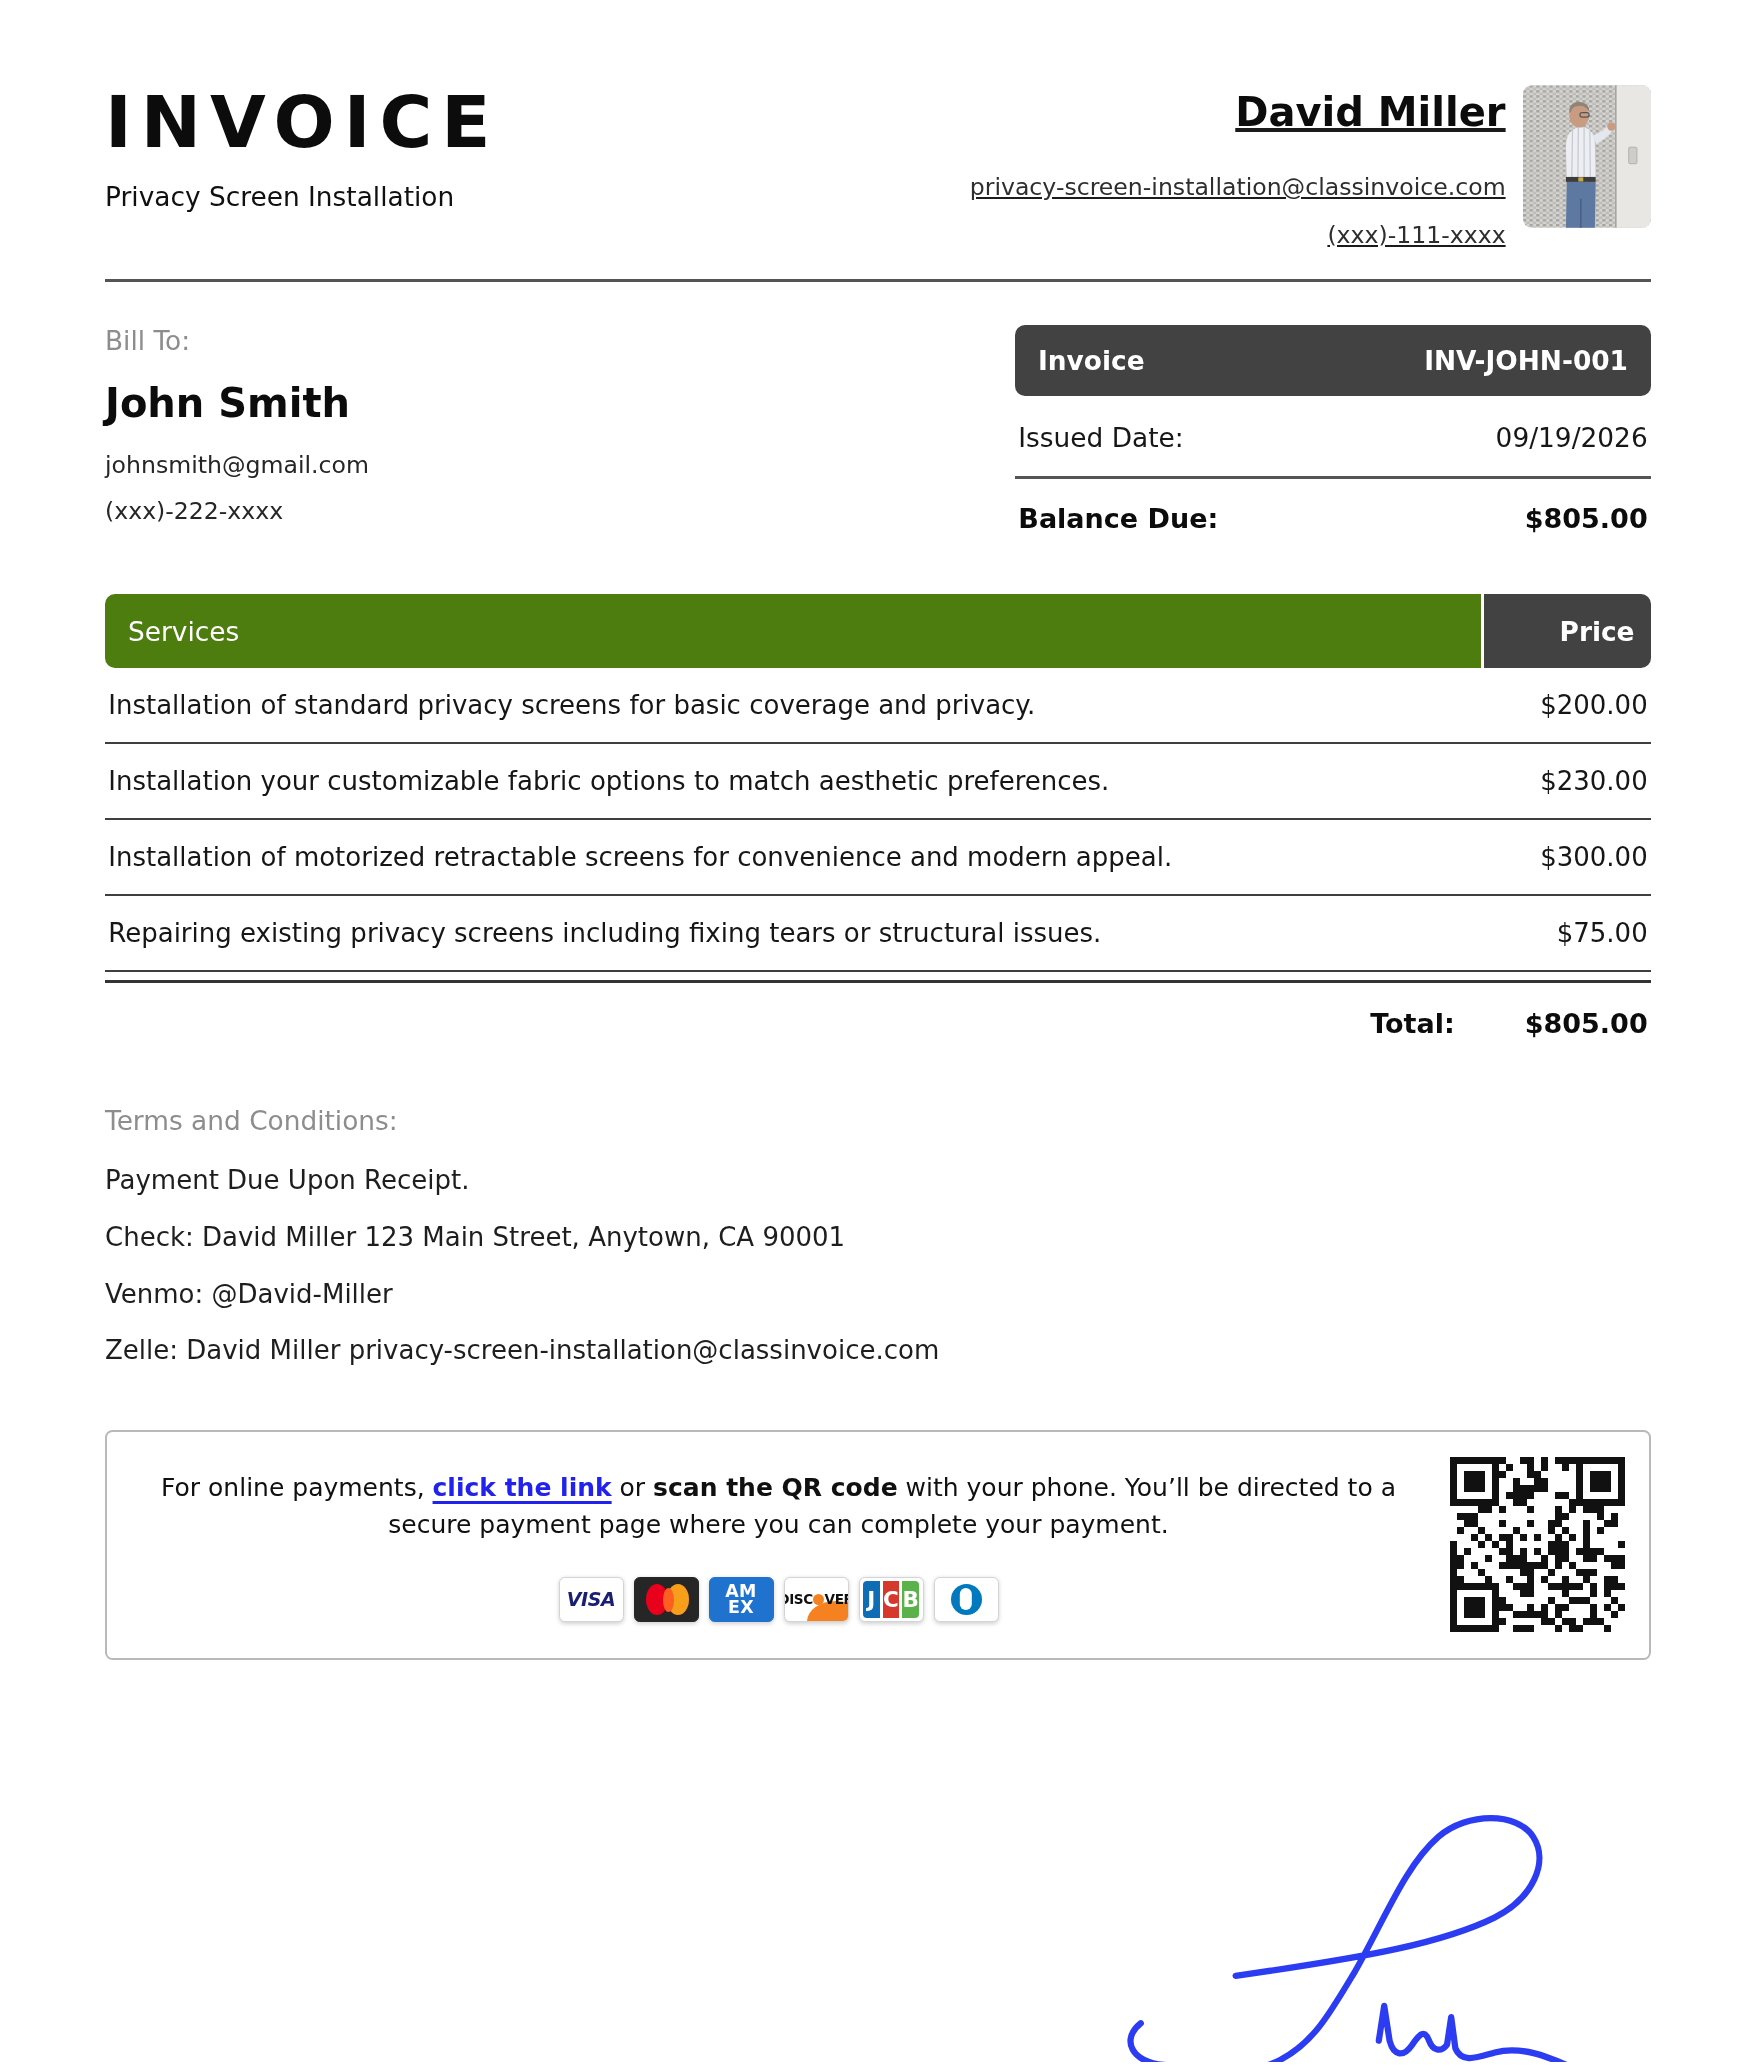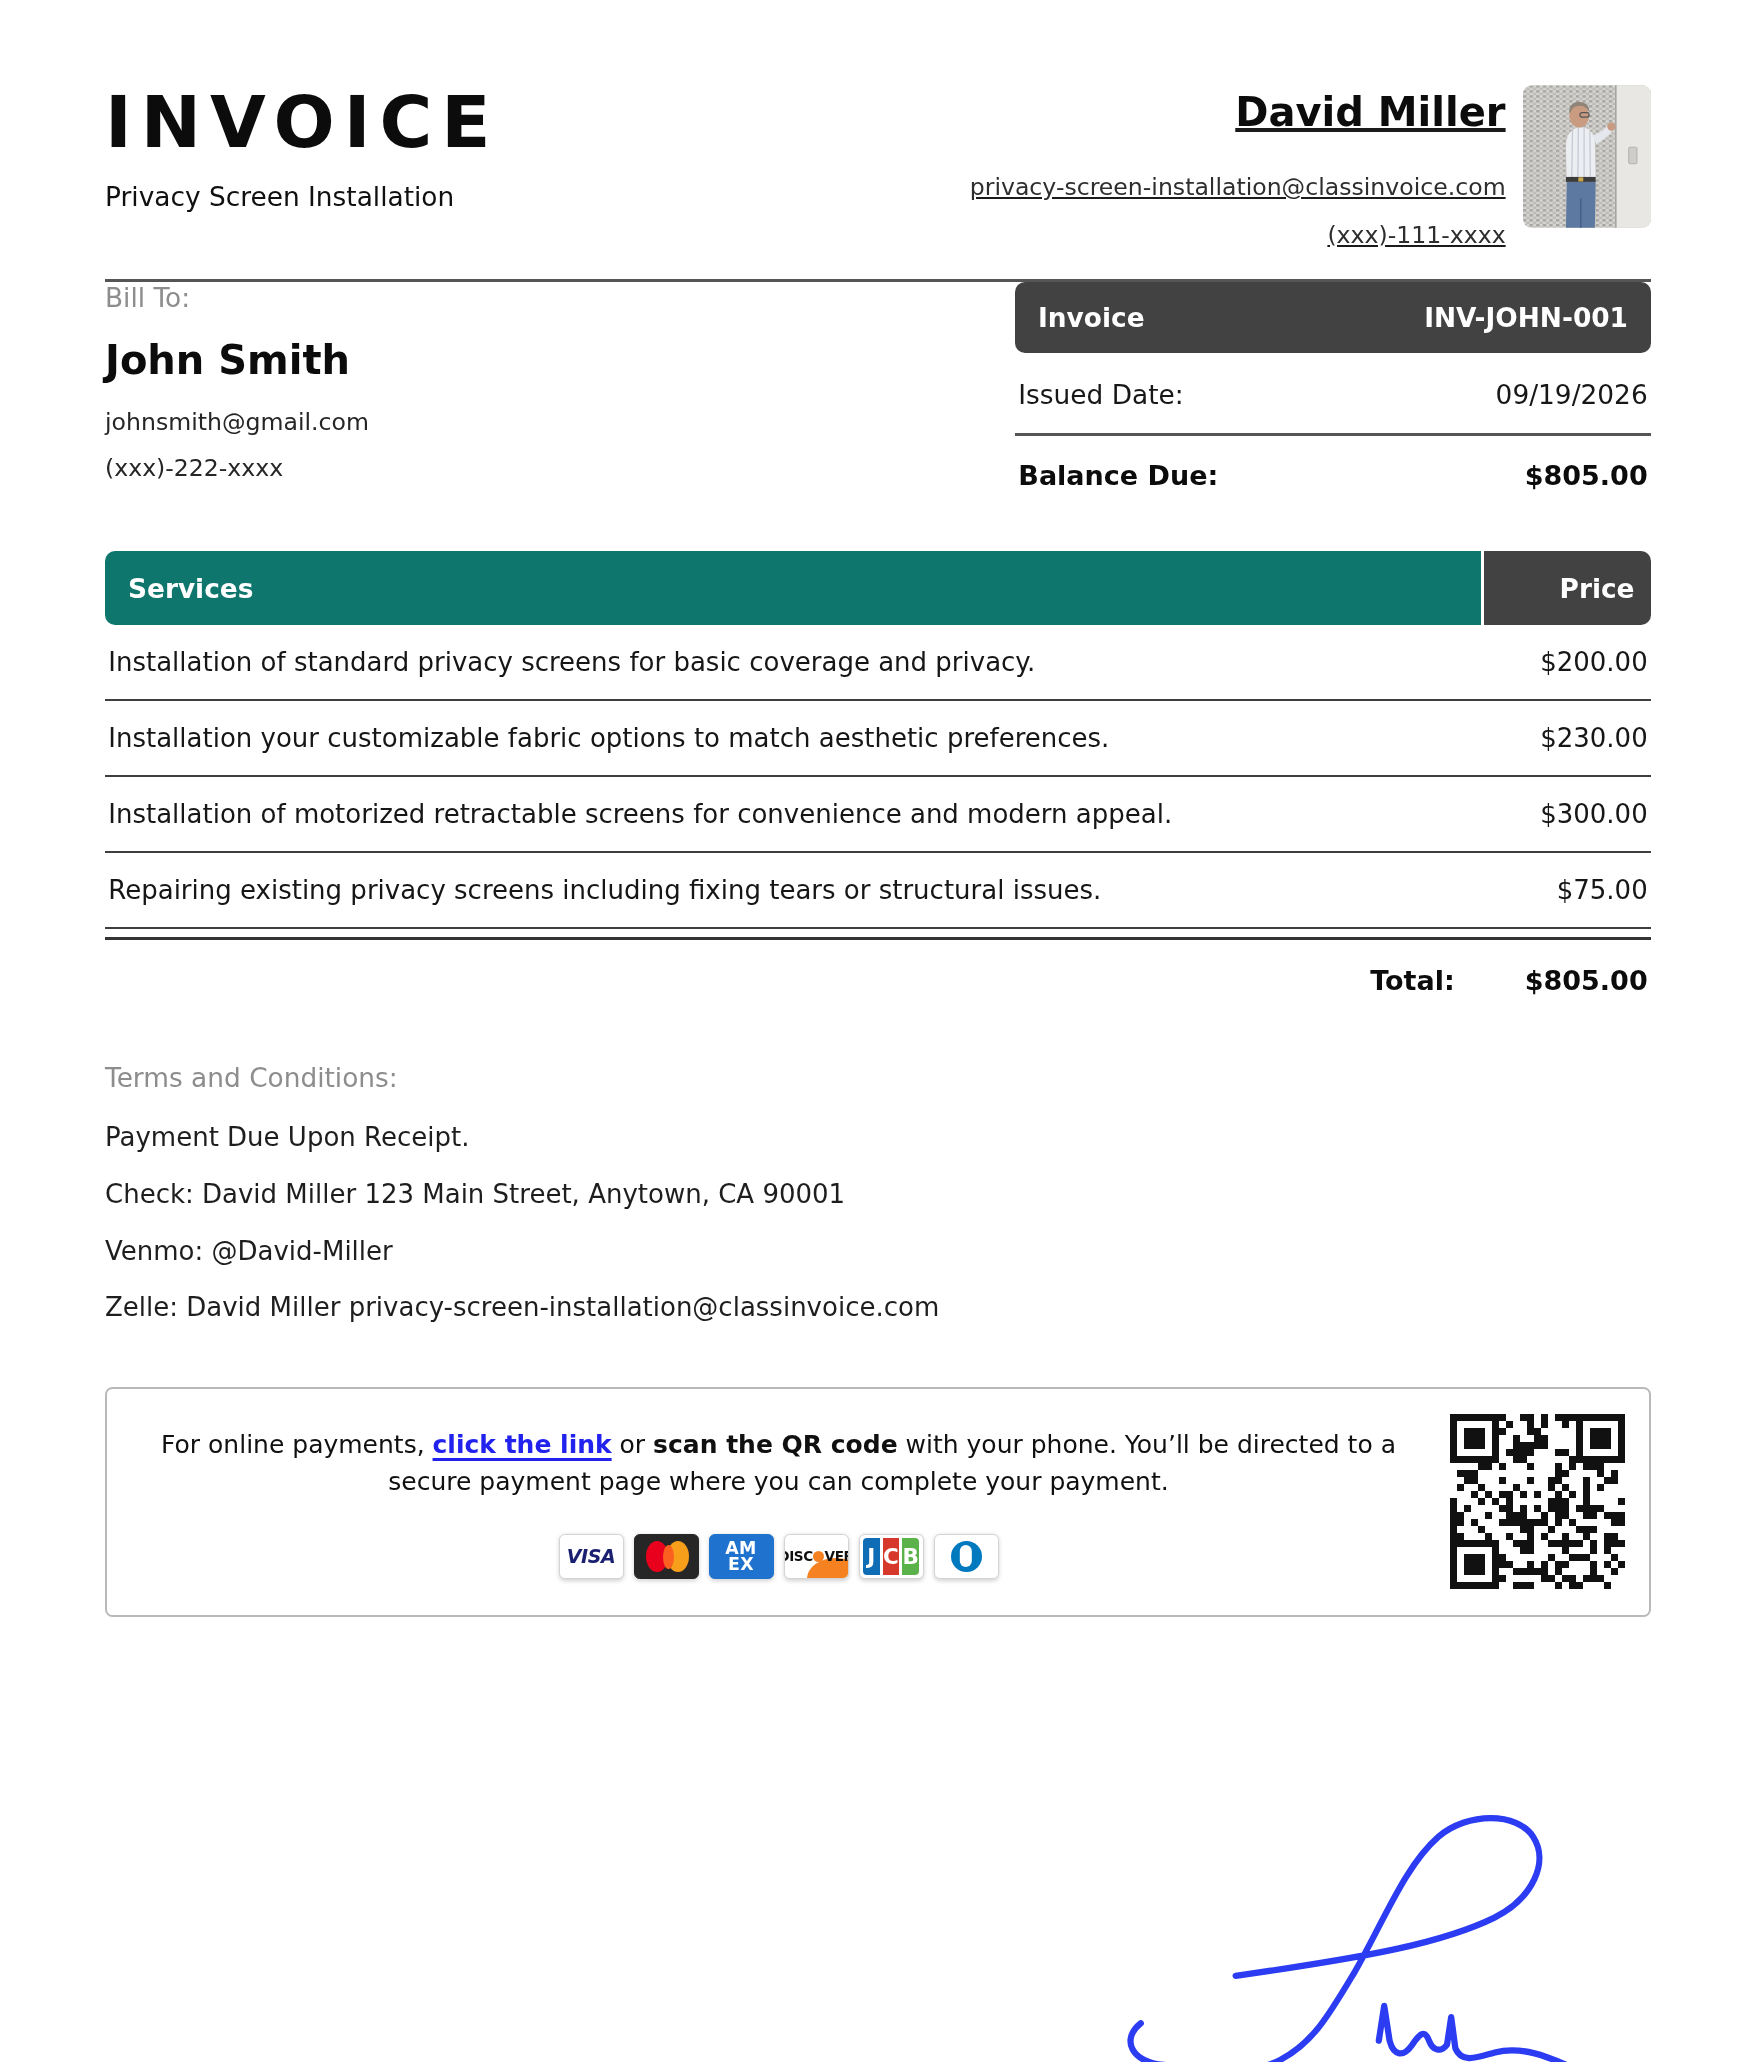--- a/index.html
+++ b/index.html
@@ -22,42 +22,42 @@
   .owner-text { text-align: right; padding-top: 4.1px; text-decoration: underline; }
   .owner-name { font-size: 40px; font-weight: 800; color: #0c0c0c; }
   .owner-email { font-size: 23.6px; color: #2e2e2e; margin-top: 38px; }
   .owner-phone { font-size: 23.6px; color: #2e2e2e; margin-top: 20px; }
   .owner-photo { width: 128px; height: 143px; border-radius: 9px; overflow: hidden; flex: none; }
   .owner-photo svg { display: block; width: 100%; height: 100%; }
 
   .header-rule { border: none; border-top: 3.3px solid #555; margin-top: 30px; }
 
   
-  .meta-section { display: flex; justify-content: space-between; }
+  .meta-section { display: flex; justify-content: space-between; margin-top: 43px; }
   .muted-label { font-size: 26.4px; color: #8d8d8d; }
   .billto-name { font-size: 40px; font-weight: 800; margin-top: 24px; color: #0c0c0c; }
   .billto-line { font-size: 23.6px; color: #262626; margin-top: 25px; }
   .billto-line + .billto-line { margin-top: 17.4px; }
 
   .invbox { width: 636px; flex: none; }
   .invbox-head {
     background: #424242; color: #fff; border-radius: 10px;
     display: flex; justify-content: space-between; align-items: center;
     padding: 20px 23px; font-size: 26.4px; font-weight: 700;
   }
   .invbox-row { display: flex; justify-content: space-between; padding: 26px 3.3px 23px; font-size: 26.4px; color: #171717; }
   .invbox-rule { border: none; border-top: 3.3px solid #555; }
   .invbox-balance { display: flex; justify-content: space-between; padding: 24px 3.3px 0; font-size: 27px; font-weight: 800; color: #0c0c0c; }
 
   
   .table { margin-top: 60px; }
   .tbl-head { display: flex; gap: 2.9px; }
   .tbl-head-left {
-    flex: 1; background: #0f766e; color: #fff; border-radius: 10px 0 0 10px;
-    font-size: 26.4px; font-weight: 700; padding: 21.5px 23px;
+    flex: 1; background: #4d7c0f; color: #fff; border-radius: 10px 0 0 10px;
+    font-size: 26.4px; font-weight: 400; padding: 21.5px 23px;
   }
   .tbl-head-right {
     width: 167px; background: #424242; color: #fff; border-radius: 0 10px 10px 0;
     font-size: 26.4px; font-weight: 700; padding: 21.5px 16.5px; text-align: right;
   }
   .tbl-row {
     display: flex; justify-content: space-between; align-items: flex-end;
     border-bottom: 2.5px solid #3f3f3f;
     padding: 22px 3.3px; font-size: 26px; color: #161616;
   }

